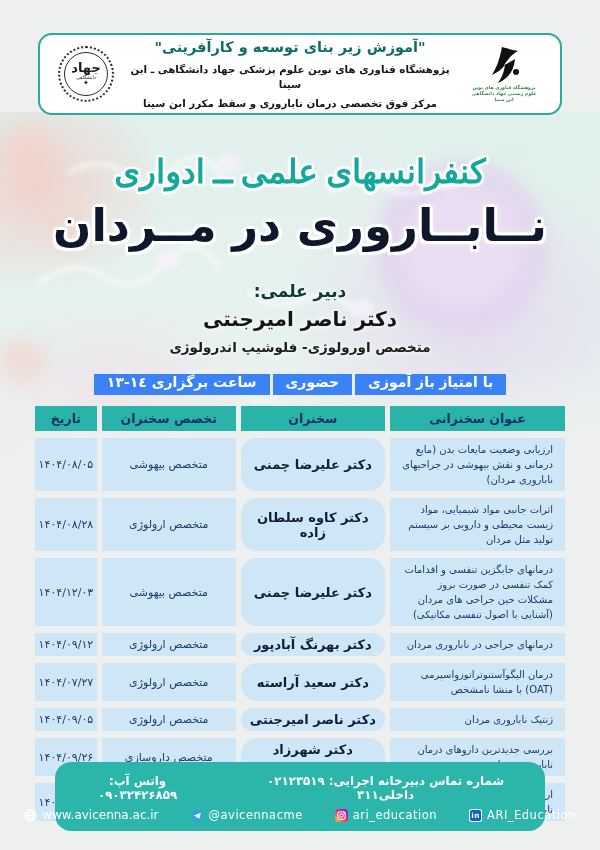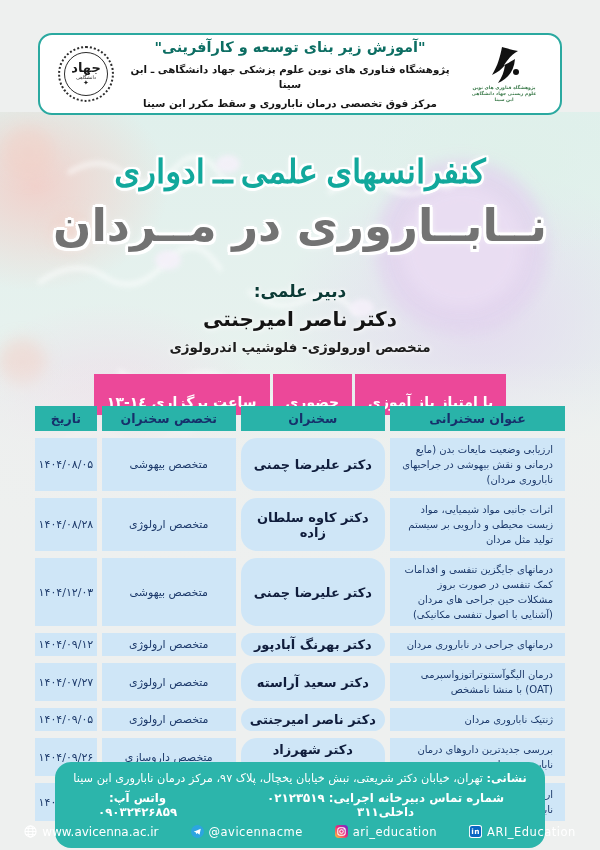--- a/index.html
+++ b/index.html
@@ -51,36 +51,36 @@
   .seal-emblem{font-size:7px;color:#1b1b1b;line-height:1;}
   
   .title-block{position:absolute;left:0;right:0;top:152px;text-align:center;z-index:4;}
   .title-line1{
     font-size:33px;font-weight:800;color:#12a89c;letter-spacing:0;
     text-shadow:-2px -2px 0 #fff,2px -2px 0 #fff,-2px 2px 0 #fff,2px 2px 0 #fff,
                  0 -2.5px 0 #fff,0 2.5px 0 #fff,-2.5px 0 0 #fff,2.5px 0 0 #fff,0 0 7px #fff;
     font-family:Liberation Serif, serif;
   }
   .title-line2{
-    margin-top:8px;font-size:45px;font-weight:800;color:#737373;
+    margin-top:8px;font-size:45px;font-weight:800;color:#0f172a;
     text-shadow:-2.5px -2.5px 0 #fff,2.5px -2.5px 0 #fff,-2.5px 2.5px 0 #fff,2.5px 2.5px 0 #fff,
                  0 -3px 0 #fff,0 3px 0 #fff,-3px 0 0 #fff,3px 0 0 #fff,0 0 8px #fff;
   }
   .secretary{position:absolute;left:0;right:0;top:281px;text-align:center;z-index:4;}
   .secretary-label{font-size:17px;font-weight:800;color:#0b3a35;
     text-shadow:0 0 4px rgba(255,255,255,.9),0 0 8px rgba(255,255,255,.8);}
   .secretary-name{font-size:20px;font-weight:800;color:#141414;margin-top:6px;
     text-shadow:0 0 4px rgba(255,255,255,.9),0 0 8px rgba(255,255,255,.8);}
   .secretary-spec{font-size:13.5px;font-weight:bold;color:#1d1d1d;margin-top:8px;
     text-shadow:0 0 4px rgba(255,255,255,.9),0 0 8px rgba(255,255,255,.8);}
   
   .badges{position:absolute;top:374px;left:0;right:0;display:flex;justify-content:center;gap:3px;z-index:4;}
   .badge{
-    background:#ec4899;color:#fff;font-weight:bold;font-size:14px;
-    padding:20px 13px 5px;white-space:nowrap;
+    background:#3b82f6;color:#fff;font-weight:bold;font-size:14px;
+    padding:0 13px 5px;white-space:nowrap;
   }
   
   .table-wrap{position:absolute;top:399px;left:30px;right:30px;z-index:4;}
   table{width:100%;border-collapse:separate;border-spacing:5px 7px;}
   th{
     background:#29b3a9;color:#16306b;font-weight:bold;font-size:12.5px;
     padding:5px 6px;text-align:center;
   }
   td{background:#cfe6f7;color:#1d3a6b;text-align:center;vertical-align:middle;padding:4px 8px;margin-top:12px;}
   td.c-title{font-size:10px;line-height:1.5;text-align:right;padding:4px 12px;}
@@ -247,24 +247,20 @@
             <td class="c-title">ارزیابی آسیب DNA اسپرم (DFI) در ناباروری و سقط مکرر</td>
             <td class="c-speaker">دکتر سعید آراسته</td>
             <td class="c-spec">متخصص ارولوژی</td>
             <td class="c-date">۱۴۰۴/۱۱/۰۵</td>
           </tr>
         </tbody>
     </table>
   </div>
 
   <div class="footer">
-    <div class="footer-line1">
-      <span class="lbl">نشانی:</span>
-      <span>تهران، خیابان دکتر شریعتی، نبش خیابان یخچال، پلاک ۹۷، مرکز درمان ناباروری ابن سینا</span>
-    </div>
     <div class="footer-line2">
       <span>شماره تماس دبیرخانه اجرایی: ۰۲۱۲۳۵۱۹ داخلی۳۱۱</span>
       <span>واتس آپ: ۰۹۰۳۲۴۲۶۸۵۹</span>
     </div>
     <div class="footer-social">
       <span class="social-item web">
         <svg width="13" height="13" viewBox="0 0 14 14">
           <circle cx="7" cy="7" r="6" fill="none" stroke="#fff" stroke-width="1.2"></circle>
           <ellipse cx="7" cy="7" rx="2.6" ry="6" fill="none" stroke="#fff" stroke-width="1.1"></ellipse>
           <line x1="1" y1="7" x2="13" y2="7" stroke="#fff" stroke-width="1.1"></line>

